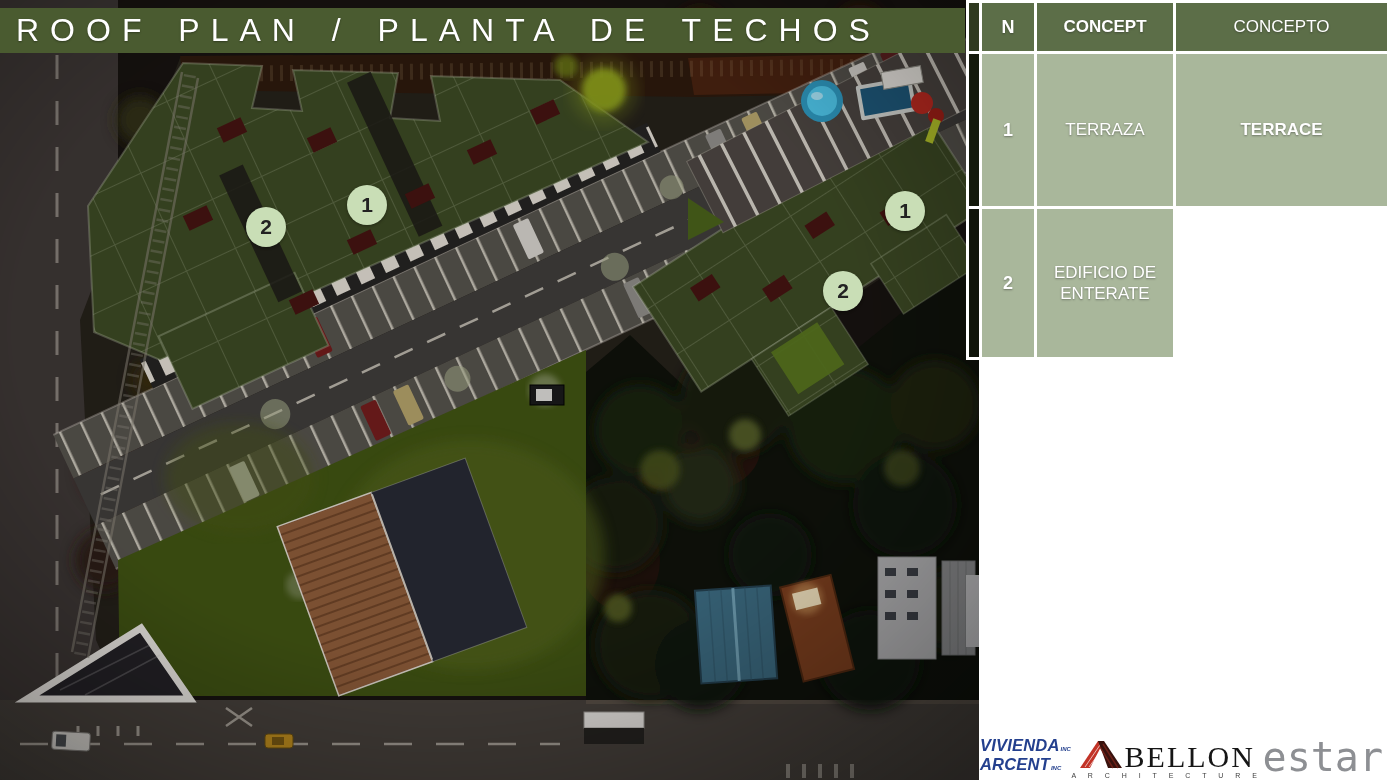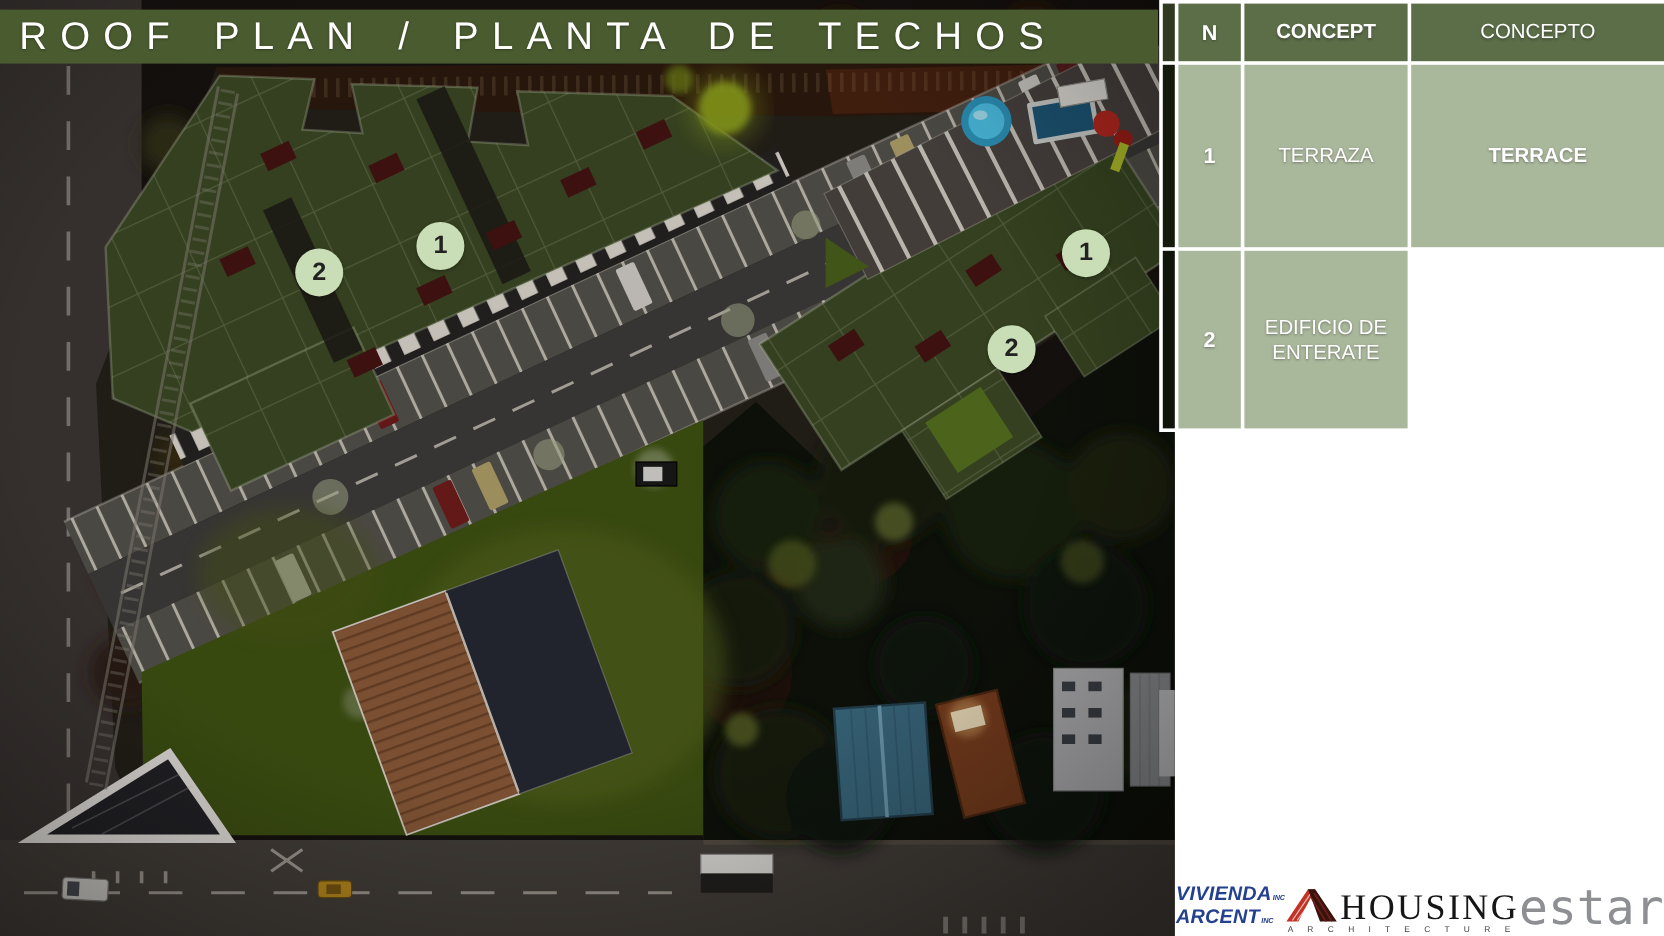--- a/index.html
+++ b/index.html
@@ -331,20 +331,20 @@
       <div><span>ARCENT</span><span class="inc">INC</span></div>
     </div>
     <div class="bellon">
       <div class="bellon-row">
         <svg width="44" height="34" viewBox="0 0 44 34">
           <polygon points="1,32 19,5 25,5 11,32" fill="#c23327"></polygon>
           <path d="M6,31L23,6M10,31L26,9M14,31L28,13" stroke="#ffffff" stroke-width="1" opacity="0.65"></path>
           <polygon points="19,5 25,5 43,32 29,32" fill="#38120d"></polygon>
           <path d="M24,8L39,32M21,11L34,32" stroke="#7a241a" stroke-width="1.5" opacity="0.8"></path>
         </svg>
-        <span class="bellon-name">HOUSING</span>
+        <span class="bellon-name">BELLON</span>
       </div>
       <div class="bellon-sub">A R C H I T E C T U R E</div>
     </div>
     <div class="estar">estar</div>
   </div>
 
 </div>
 
 </body></html>

